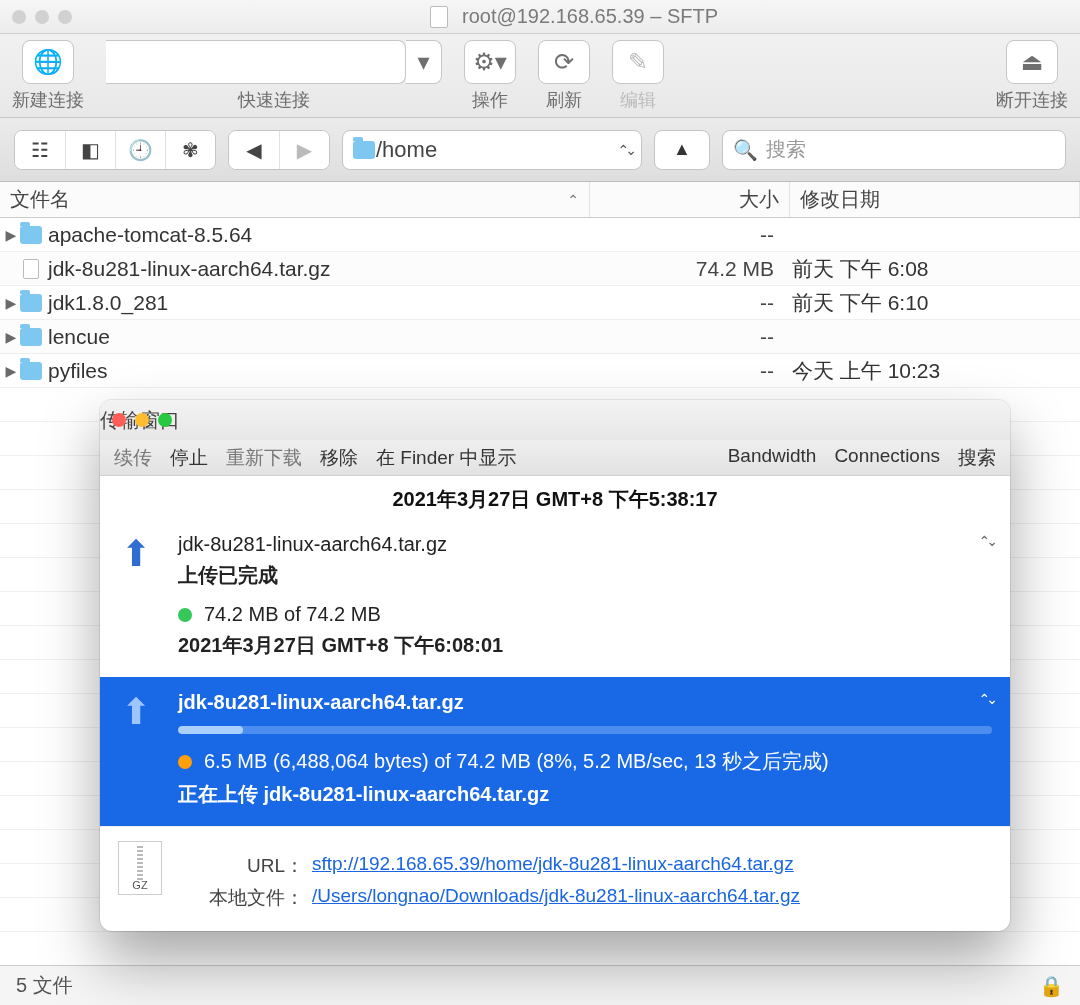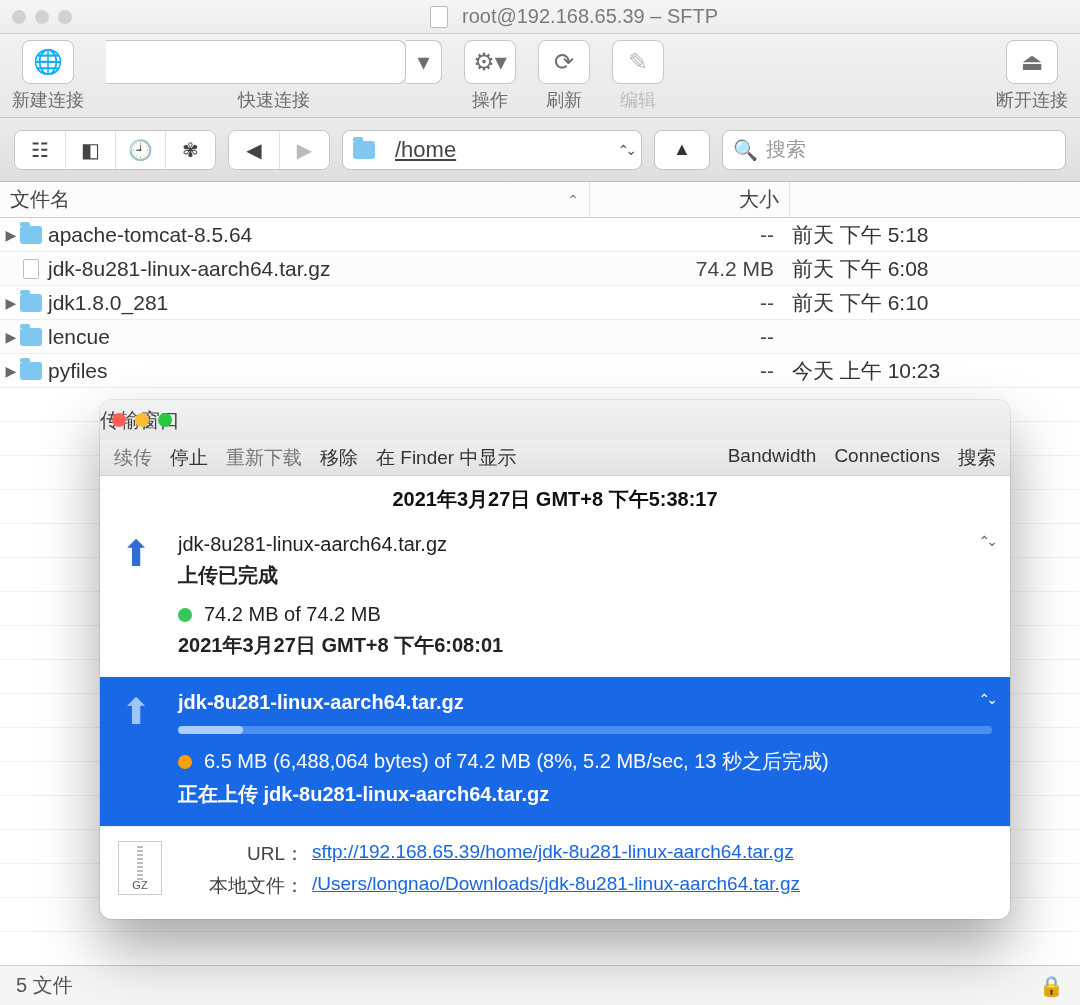--- a/index.html
+++ b/index.html
@@ -51,22 +51,22 @@
   .seg {
     display: flex; border: 1px solid #c4c4c4; border-radius: 8px; background: #fff; overflow: hidden;
   }
   .seg button {
     width: 50px; height: 38px; border: none; background: #fff; border-left: 1px solid #e2e2e2;
     display:flex;align-items:center;justify-content:center;font-size:20px;color:#444;
   }
   .seg button:first-child { border-left: none; }
   .path-box {
     flex: 0 0 300px; height: 40px; border: 1px solid #c4c4c4; border-radius: 8px;
-    background: #fff; display: flex; align-items: center; padding: 0 10px; gap: 20px;
-    font-size: 22px; color: #444; position: relative; text-decoration: underline;
+    background: #fff; display: flex; align-items: center; padding: 0 10px; gap: 1px;
+    font-size: 22px; color: #444; position: relative;
   }
   .folder-icon { width: 22px; height: 18px; background: #7ec7f1; border-radius: 3px; position: relative; }
   .folder-icon::before { content:""; position:absolute; top:-4px; left:0; width:10px; height:4px; background:#7ec7f1; border-radius:2px 2px 0 0; }
   .updown { position:absolute; right:8px; font-size:14px; color:#555; letter-spacing:-4px; }
   .up-btn { width: 56px; height: 40px; border:1px solid #c4c4c4; border-radius:8px; background:#fff; display:flex;align-items:center;justify-content:center;font-size:18px; }
   .search {
     flex: 1; height: 40px; border:1px solid #c4c4c4; border-radius:8px;
     display:flex; align-items:center; padding:0 10px; gap:8px; color:#999; font-size:20px; background:#fff;
   }
 
@@ -153,21 +153,21 @@
   .t-details {
     padding:14px 18px 20px 18px; display:flex; gap:22px; font-size:19px; color:#333;
     border-top:1px solid #eee;
   }
   .gz-icon {
     width:44px; height:54px; border:1px solid #ccc; border-radius:0; background:#fff;
     display:flex; align-items:flex-end; justify-content:center; font-size:11px; color:#555; padding-bottom:3px;
     position:relative;
   }
   .gz-icon::before{content:"";position:absolute;top:4px;left:50%;transform:translateX(-50%);width:6px;height:34px;background:repeating-linear-gradient(#bbb 0 2px,#fff 2px 4px);}
-  .kv { display:grid; grid-template-columns: 120px 1fr; row-gap:6px; column-gap:8px; }
+  .kv { display:grid; grid-template-columns: 120px 1fr; row-gap:6px; column-gap:8px;margin-top:12px; }
   .kv .k { text-align:right; color:#444; }
   .kv .v a { color:#1a66e0; text-decoration:underline; }
 </style>
 </head>
 <body>
 
 <div class="titlebar">
   <div class="traffic">
       <span></span>
       <span></span>
@@ -232,31 +232,33 @@
 </div>
 
 <div class="cols">
   <div class="c c-name">
     <span>文件名</span>
     <span class="sort">⌃</span>
   </div>
   <div class="c c-size">
       <span>大小</span>
     </div>
+  <div class="c c-date">
+      <span>修改日期</span>
+    </div>
 </div>
 
 <div class="rows" id="rows">
     <div class="row">
       <span class="tri">▶</span>
       <span class="icon">
         <span class="folder-icon"></span>
       </span>
       <span class="name">apache-tomcat-8.5.64</span>
       <span class="size">--</span>
-      <span class="date">前天 下午 5:18</span>
     </div>
     <div class="row alt">
       <span class="tri"></span>
       <span class="icon">
         <span class="file-icon"></span>
       </span>
       <span class="name">jdk-8u281-linux-aarch64.tar.gz</span>
       <span class="size">74.2 MB</span>
       <span class="date">前天 下午 6:08</span>
     </div>

